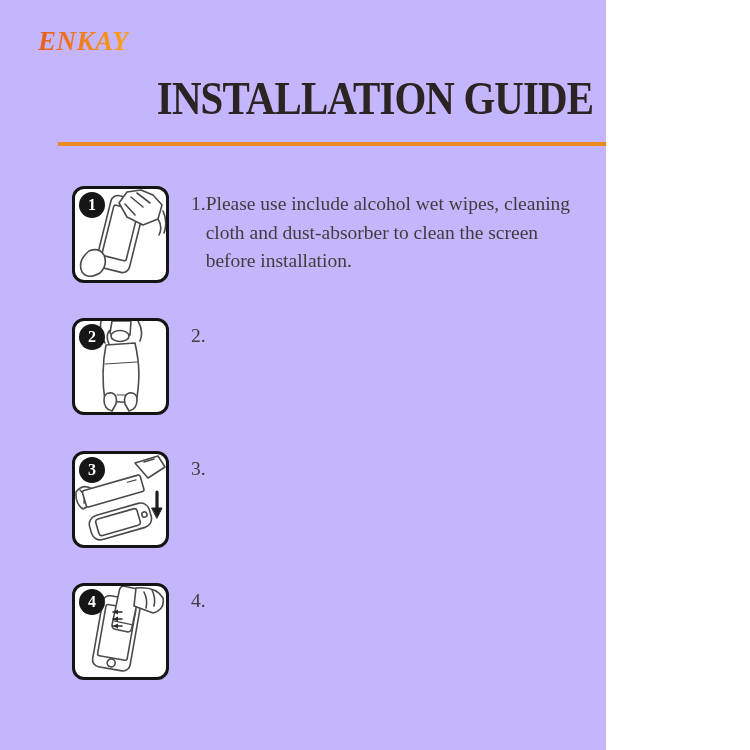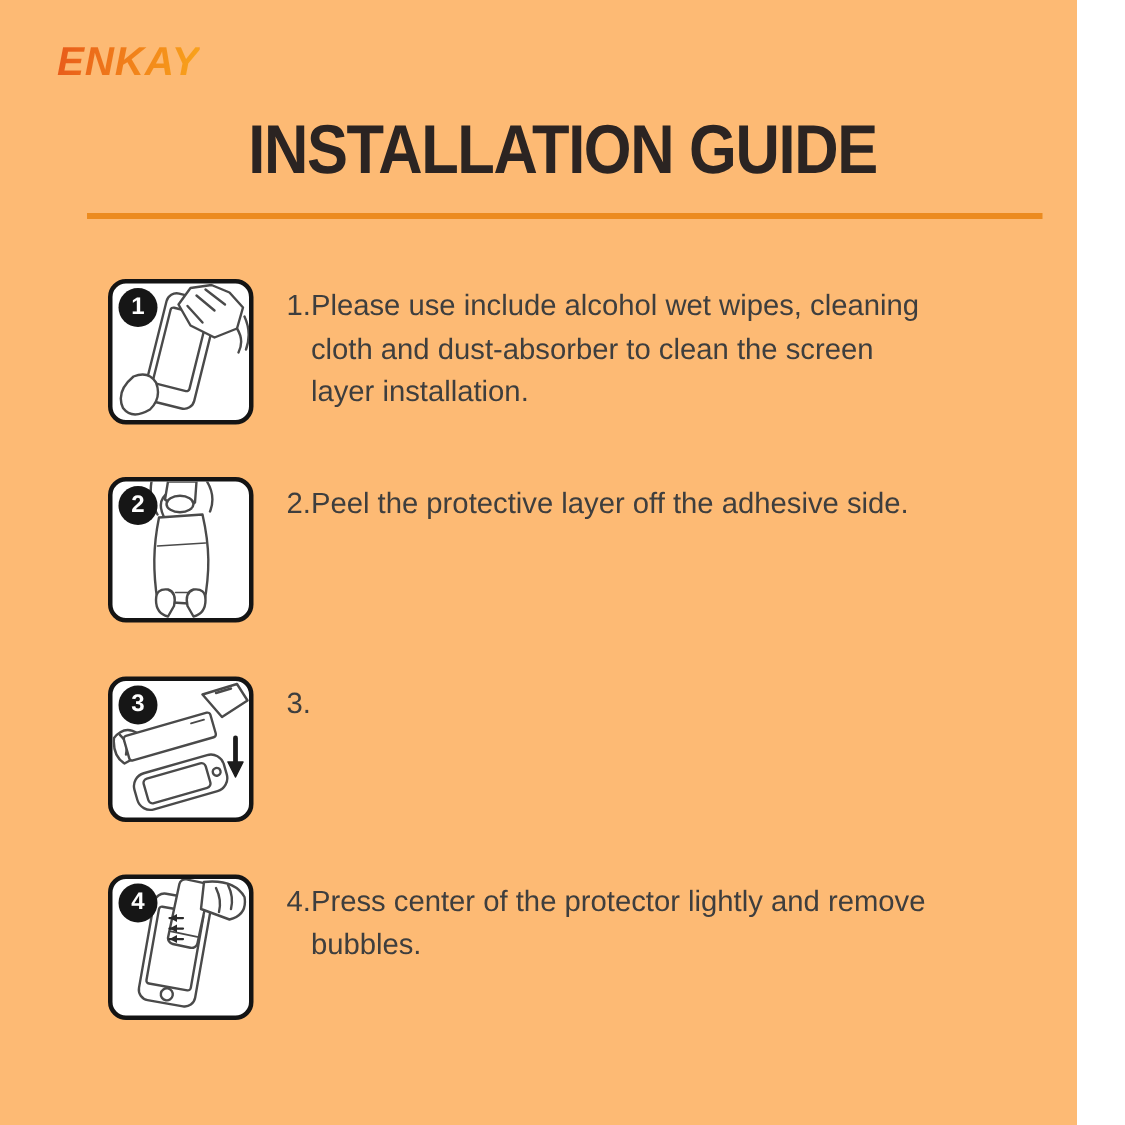--- a/index.html
+++ b/index.html
@@ -1,22 +1,22 @@
 <!DOCTYPE html>
 <html><head>
 <meta charset="utf-8">
 <style>
   * { margin:0; padding:0; box-sizing:border-box; }
   html,body { background:#ffffff; }
   .page {
     position:relative;
-    width:718px; height:750px;
-    background:#fdba74;
+    width:606px; height:750px;
+    background:#c4b5fd;
     overflow:hidden;
-    font-family:Liberation Sans, sans-serif;
+    font-family:Liberation Serif, serif;
   }
   .logo {
     position:absolute; left:38px; top:26px;
     font-size:27px; font-weight:800; font-style:italic;
     letter-spacing:0.5px;
     background:linear-gradient(100deg,#e85a1a 0%,#f07c1a 45%,#f9a51b 100%);
     -webkit-background-clip:text; background-clip:text;
     color:transparent;
   }
   .title {
@@ -93,21 +93,21 @@
         <path fill="#fff" d="M14,62 Q24,58 29,66 Q33,76 25,84 Q13,91 7,83 Q2,72 14,62 Z"></path>
         <path fill="#fff" d="M44,14 L52,3 L66,1 L78,6 L87,16 L83,30 L68,36 L52,28 Z"></path>
         <path d="M56,8 L68,18 M62,4 L75,14 M50,15 L60,26"></path>
         <path d="M83,30 Q88,38 84,46 M88,22 Q93,33 89,44"></path>
       </svg>
     </div>
     <div class="step-text">
       <span class="num">1.</span>
       <span class="body">Please use include alcohol wet wipes, cleaning
 cloth and dust-absorber to clean the screen
-layer installation.</span>
+before installation.</span>
     </div>
   </div>
 
   <div class="step s2">
     <div class="illus">
       <div class="badge">
         <span>2</span>
       </div>
       <svg width="91" height="91" viewBox="0 0 91 91" fill="none" stroke="#4a4a4a" stroke-width="1.6" stroke-linecap="round" stroke-linejoin="round">
         <path d="M26,0 Q24,12 30,22 M63,0 Q69,10 65,20"></path>
@@ -116,21 +116,20 @@
         <path d="M42,74 h9" stroke-width="1"></path>
         <path d="M34,23 Q29,12 38,7"></path>
         <path fill="#fff" d="M37,0 L35,12 Q45,21 55,14 L56,0 Z"></path>
         <ellipse cx="45" cy="15" rx="9" ry="5.5" fill="#fff"></ellipse>
         <path fill="#fff" d="M29,79 Q29,71 37,72 Q43,74 41,83 L37,90 Q29,88 29,79 Z"></path>
         <path fill="#fff" d="M62,79 Q62,71 54,72 Q48,74 50,83 L54,90 Q62,88 62,79 Z"></path>
       </svg>
     </div>
     <div class="step-text">
       <span class="num">2.</span>
-      <span class="body">Peel the protective layer off the adhesive side.</span>
     </div>
   </div>
 
   <div class="step s3">
     <div class="illus">
       <div class="badge">
         <span>3</span>
       </div>
       <svg width="91" height="91" viewBox="0 0 91 91" fill="none" stroke="#4a4a4a" stroke-width="1.6" stroke-linecap="round" stroke-linejoin="round">
         <path fill="#fff" d="M1,38 Q8,29 17,35 Q21,42 17,50 L8,55 Q0,50 1,38 Z"></path>
@@ -175,18 +174,16 @@
         <path fill="#fff" d="M61,2 Q81,0 88,12 Q90,24 78,27 L59,20 Z"></path>
         <path d="M69,6 Q73,14 71,22 M77,4 Q81,12 79,20"></path>
         <g stroke="#2a2a2a">
           <path d="M47,26 H38 M47,33 H38 M47,40 H38" stroke-width="1.5"></path>
           <path d="M38,26 l5,-2.6 v5.2 Z M38,33 l5,-2.6 v5.2 Z M38,40 l5,-2.6 v5.2 Z" fill="#2a2a2a" stroke="none"></path>
         </g>
       </svg>
     </div>
     <div class="step-text">
       <span class="num">4.</span>
-      <span class="body">Press center of the protector lightly and remove
-bubbles.</span>
     </div>
   </div>
 
 </div>
 
 </body></html>

